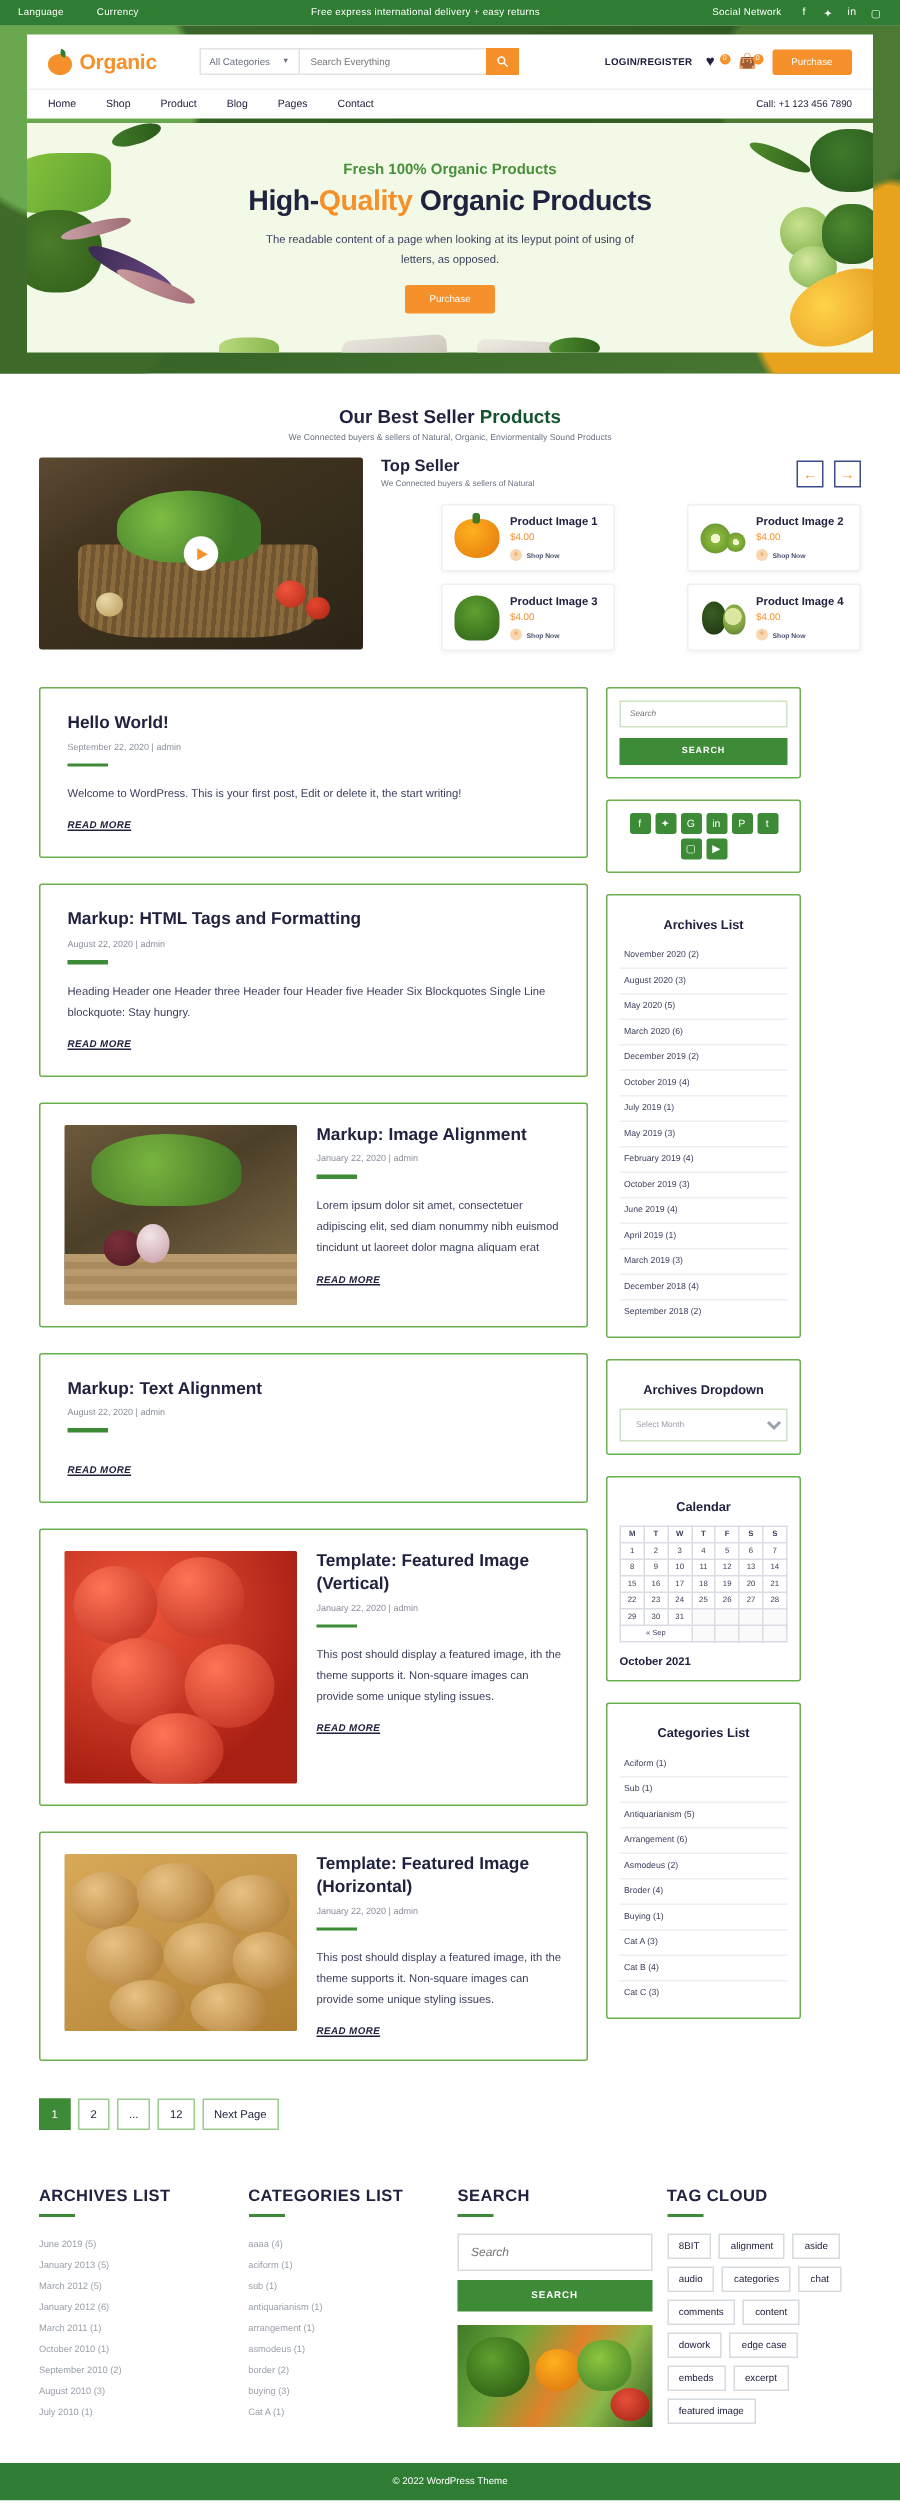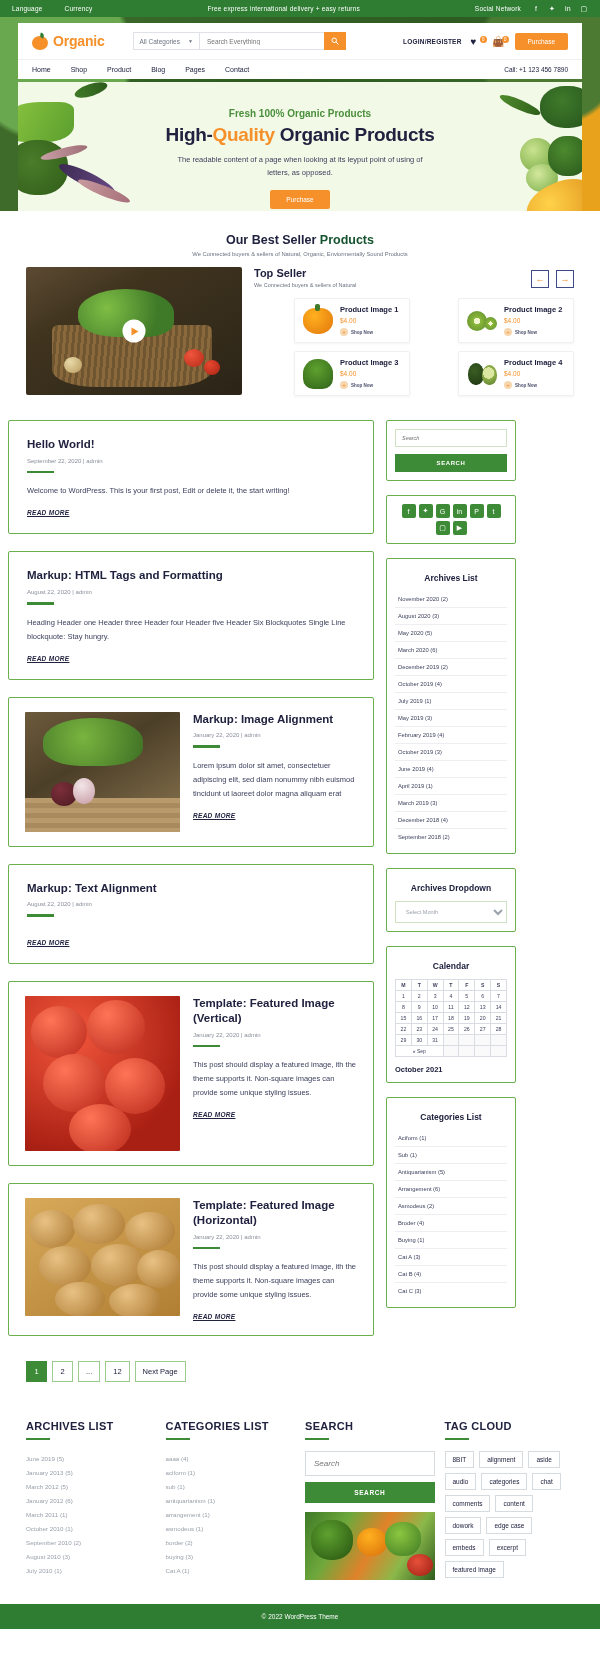--- a/index.html
+++ b/index.html
@@ -32,21 +32,21 @@
   
   .hero-wrap {
     position: relative;
     background:
       radial-gradient(circle at 8% 20%, #6aa84f 0 14%, transparent 15%),
       radial-gradient(circle at 92% 18%, #4d7a33 0 12%, transparent 13%),
       radial-gradient(circle at 4% 72%, #3f6b2a 0 16%, transparent 17%),
       radial-gradient(circle at 97% 80%, #e8a21c 0 13%, transparent 14%),
       linear-gradient(160deg, #3d6b2c, #2f5b22 40%, #4a7a33);
     padding: 6px 18px 0 18px;
-    height: 194px;
+    height: 232px;
     overflow: hidden;
   }
 
   .header-card { background: #fff; }
   .hdr-main {
     display: flex;
     align-items: center;
     padding: 9px 14px;
     gap: 10px;
   }
@@ -170,21 +170,21 @@
     width: 23px; height: 23px; border-radius: 50%; background: #fff;
     display: flex; align-items: center; justify-content: center; cursor: pointer;
   }
   .play-btn .tri {
     width: 0; height: 0; border-left: 7px solid #f5902a;
     border-top: 4.5px solid transparent; border-bottom: 4.5px solid transparent;
     margin-left: 2px;
   }
 
   .bs-right { flex: 1; }
-  .bs-rhead { display: flex; align-items: flex-end; }
+  .bs-rhead { display: flex; align-items: center; }
   .bs-rhead h3 { font-size: 11px; font-weight: 700; color: #20223f; }
   .bs-rhead .s { font-size: 5.5px; color: #6b7280; margin-top: 3px; }
   .arrows { margin-left: auto; display: flex; gap: 7px; }
   .arrow-btn {
     width: 18px; height: 18px; border: 1px solid #3f4a8a; background: #fff;
     color: #f5902a; font-size: 9px; display: flex; align-items: center;
     justify-content: center; cursor: pointer;
   }
   .prod-grid { display: grid; grid-template-columns: 1fr 1fr; gap: 8px; margin-top: 10px; }
   .prod-card {
@@ -206,21 +206,21 @@
   .prod-info .nm { font-size: 7.5px; font-weight: 700; color: #20223f; }
   .prod-info .pr { font-size: 6.5px; color: #f5902a; margin-top: 3px; }
   .shopnow { display: flex; align-items: center; gap: 3px; margin-top: 4px; }
   .shopnow .dot {
     width: 8px; height: 8px; border-radius: 50%; background: #f6d7b0; color: #f5902a;
     font-size: 6px; display: flex; align-items: center; justify-content: center;
   }
   .shopnow .lbl { font-size: 4.5px; color: #4a4f6b; font-weight: 600; }
 
   
-  .page { display: flex; gap: 12px; padding: 8px 8px 0; align-items: flex-start; }
+  .page { display: flex; gap: 12px; padding: 8px 26px 0; align-items: flex-start; }
   .content { width: 366px; }
   .sidebar { width: 130px; }
 
   .post {
     border: 1px solid #6ab04c; border-radius: 2px; background: #fff;
     margin-bottom: 17px; padding: 16px 18px;
   }
   .post.has-img { display: flex; gap: 13px; padding: 14px 16px; }
   .post h2 { font-size: 11.5px; font-weight: 700; color: #20223f; line-height: 1.3; }
   .post .meta { font-size: 6px; color: #8a8f9c; margin-top: 6px; }

